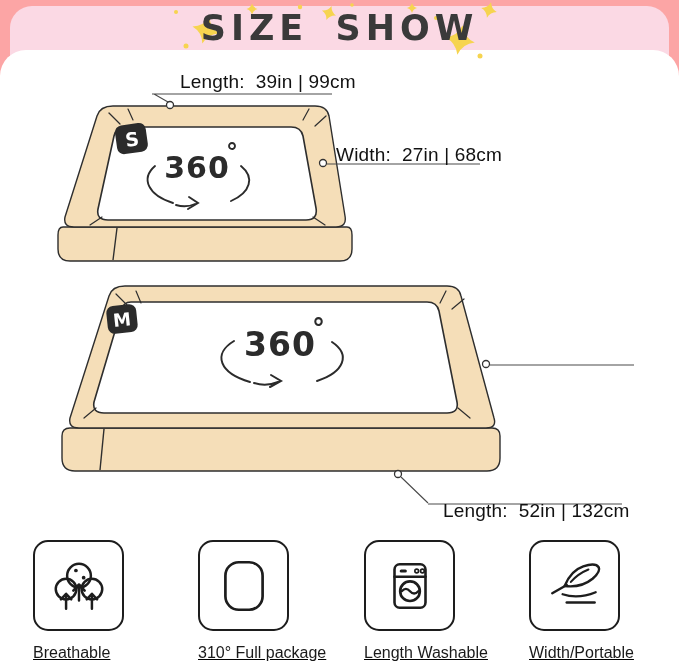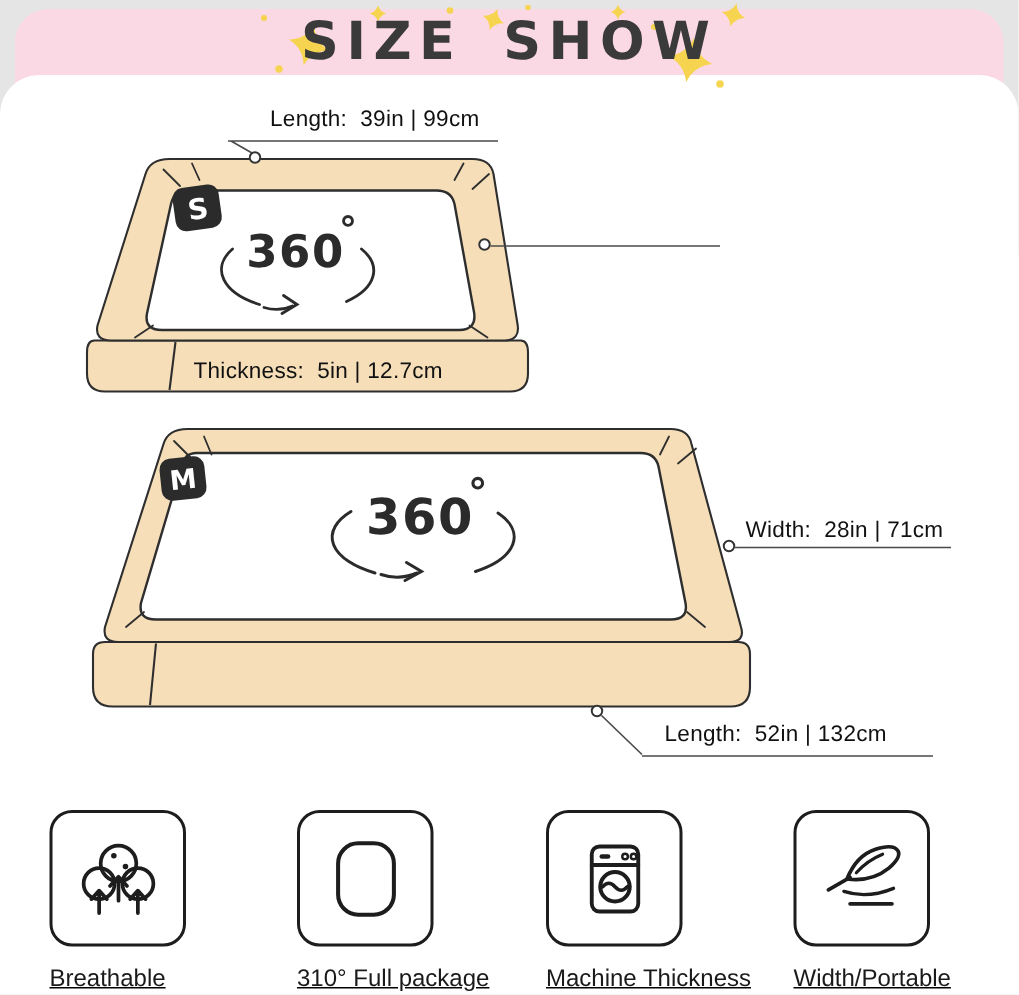--- a/index.html
+++ b/index.html
@@ -1,27 +1,27 @@
 <!DOCTYPE html>
 <html><head>
 <meta charset="utf-8">
 <style>
   html,body{margin:0;padding:0;}
   .canvas{position:relative;width:679px;height:663px;overflow:hidden;
-          background:#e5e5e5;font-family:"Liberation Sans",sans-serif;}
+          background:#fca5a5;font-family:"Liberation Sans",sans-serif;}
   .band{position:absolute;left:10px;right:10px;top:6px;height:86px;
         background:#fbd9e4;border-radius:22px;z-index:1;}
   .panel{position:absolute;left:0;right:0;top:50px;bottom:0;background:#ffffff;
          border-radius:26px 26px 0 0;z-index:2;}
   .title{position:absolute;left:0;right:0;top:7px;height:42px;line-height:42px;
          text-align:center;z-index:4;font-family:"DejaVu Sans",sans-serif;
          font-weight:900;font-size:35px;letter-spacing:5px;word-spacing:10px;color:#3a3a3a;}
   .stars{position:absolute;left:0;top:0;z-index:3;}
   .scene{position:absolute;left:0;top:0;z-index:4;}
-  .dim-label{position:absolute;z-index:5;font-size:15px;color:#111;
+  .dim-label{position:absolute;z-index:5;font-size:19px;color:#111;
              white-space:pre;letter-spacing:.2px;}
   .features{position:absolute;left:0;top:540px;width:679px;z-index:5;}
   .feature{position:absolute;width:120px;display:flex;flex-direction:column;align-items:flex-start;text-decoration:underline;}
   .fbox{width:87px;height:87px;border:2.5px solid #1d1d1d;border-radius:15px;
         background:#fff;display:flex;align-items:center;justify-content:center;}
   .flabel{margin-top:13px;font-size:16px;color:#1a1a1a;white-space:pre;}
 </style>
 </head>
 <body>
 
@@ -115,23 +115,22 @@
       <path d="M 327,164 L 480,164"></path>
       <circle cx="323" cy="163" r="3.5" fill="#ffffff" stroke="#333333" stroke-width="1.3"></circle>
       <path d="M 490,365 L 634,365"></path>
       <circle cx="486" cy="364" r="3.5" fill="#ffffff" stroke="#333333" stroke-width="1.3"></circle>
       <path d="M 401,477 L 428,503 M 428,504 L 622,504"></path>
       <circle cx="398" cy="474" r="3.5" fill="#ffffff" stroke="#333333" stroke-width="1.3"></circle>
     </g>
   </svg>
 
   <div class="dim-label" style="left:180px;top:71px">Length:  39in | 99cm</div>
-  <div class="dim-label" style="left:129px;top:239px">Thickness:  5in | 12.7cm</div>
-  <div class="dim-label" style="left:497px;top:345px">Width:  28in | 71cm</div>
-  <div class="dim-label" style="left:443px;top:481px">Length:  52in | 132cm</div>
+  <div class="dim-label" style="left:336px;top:144px">Width:  27in | 68cm</div>
+  <div class="dim-label" style="left:443px;top:500px">Length:  52in | 132cm</div>
 
   <div class="features">
 
     <div class="feature" style="left:33px">
       <div class="fbox">
         <svg width="62" height="62" viewBox="0 0 60 60" fill="none" stroke="#1d1d1d" stroke-width="2.4" stroke-linecap="round" stroke-linejoin="round">
           <circle cx="30" cy="20" r="11.5"></circle>
           <circle cx="17.5" cy="33" r="10"></circle>
           <circle cx="42.5" cy="33" r="10"></circle>
           <circle cx="27" cy="15" r="1.8" fill="#1d1d1d" stroke="none"></circle>
@@ -158,21 +157,21 @@
         <svg width="62" height="62" viewBox="0 0 60 60" fill="none" stroke="#1d1d1d" stroke-width="2.5" stroke-linecap="round" stroke-linejoin="round">
           <rect x="15" y="9" width="30" height="42" rx="5"></rect>
           <path d="M 15,21 L 45,21"></path>
           <rect x="20" y="14" width="7" height="3" rx="1.5" fill="#1d1d1d" stroke="none"></rect>
           <circle cx="36.5" cy="15.5" r="1.8" stroke-width="1.6"></circle>
           <circle cx="42" cy="15.5" r="1.8" stroke-width="1.6"></circle>
           <circle cx="30" cy="35" r="9.5" stroke-width="2.6"></circle>
           <path d="M 22,35 Q 26,30.5 30,35 Q 34,39.5 38,35" stroke-width="2.3"></path>
         </svg>
       </div>
-      <div class="flabel">Machine Thickness</div>
+      <div class="flabel">Length Washable</div>
     </div>
 
     <div class="feature" style="left:529px">
       <div class="fbox">
         <svg width="62" height="62" viewBox="0 0 60 60" fill="none" stroke="#1d1d1d" stroke-width="2.4" stroke-linecap="round" stroke-linejoin="round">
           <path d="M 8,37 L 22,29"></path>
           <path d="M 20,30 Q 26,15 38,11 Q 50,7 53,12 Q 55,16 47,23 Q 36,32 20,30 Z"></path>
           <path d="M 26,26 Q 33,18 43,14" stroke-width="2"></path>
           <path d="M 18,38 Q 33,43 50,36" stroke-width="2.2"></path>
           <path d="M 22,46 L 49,46" stroke-width="2.4"></path>

